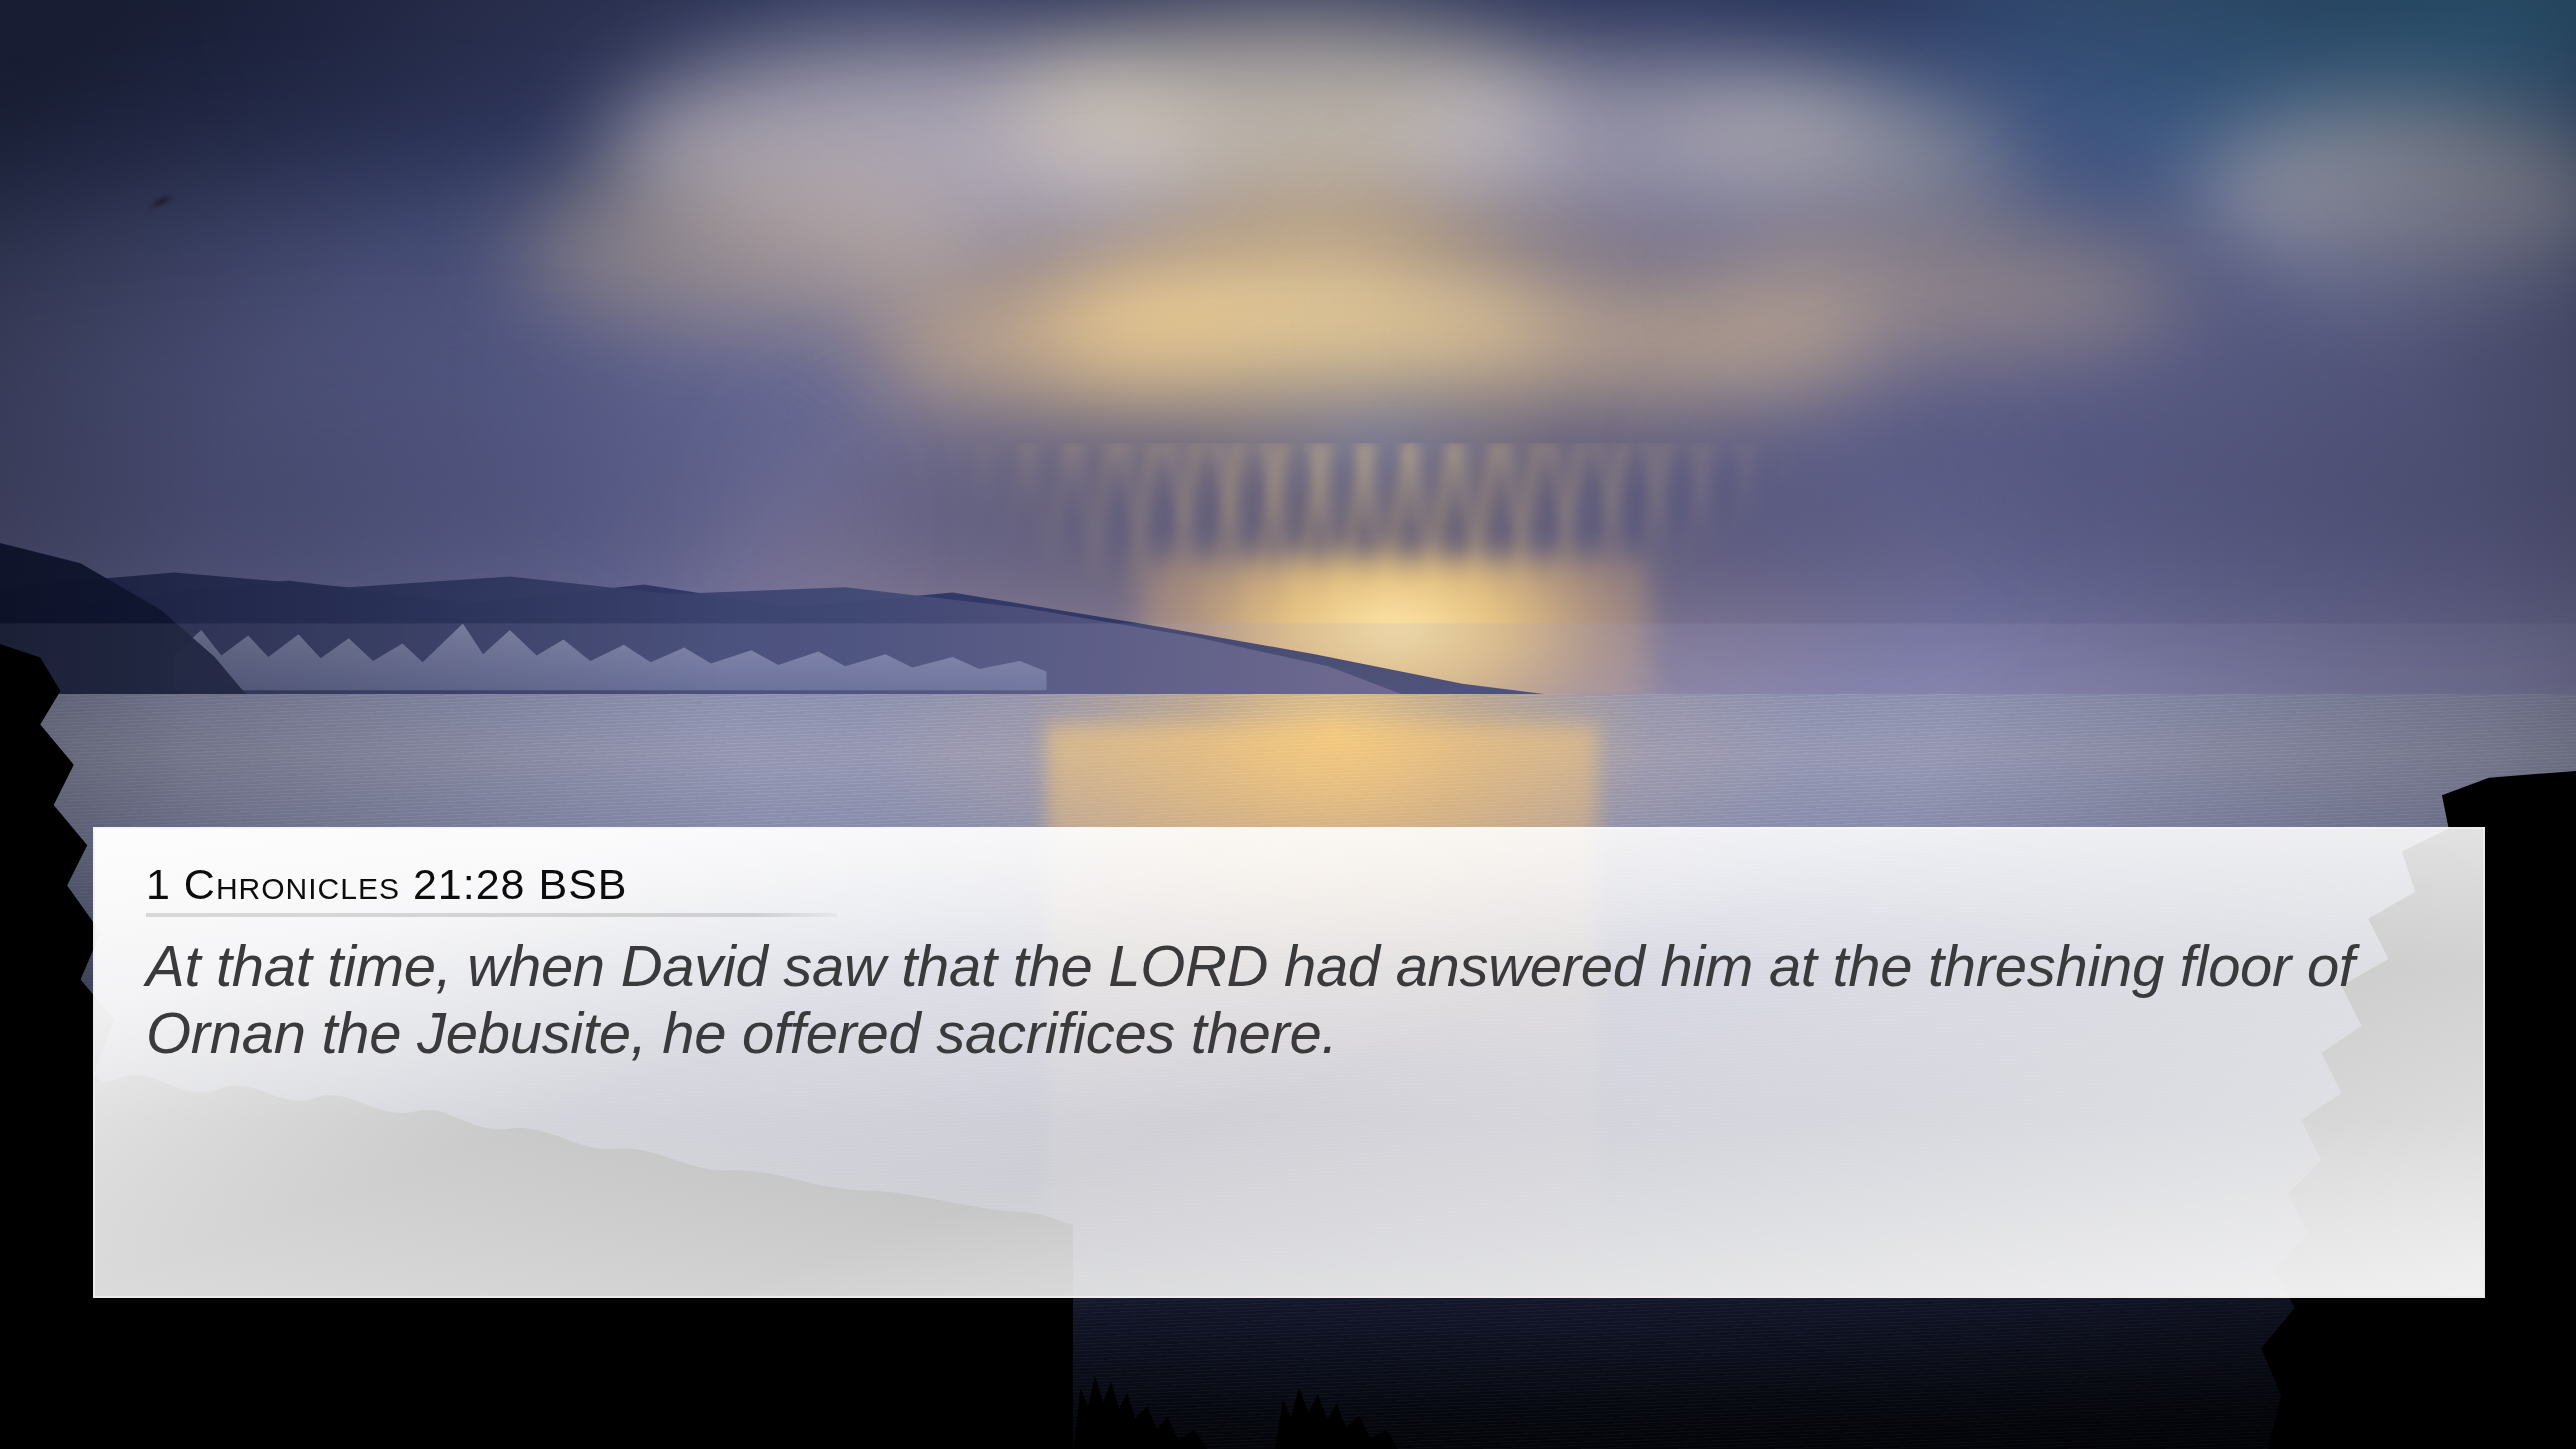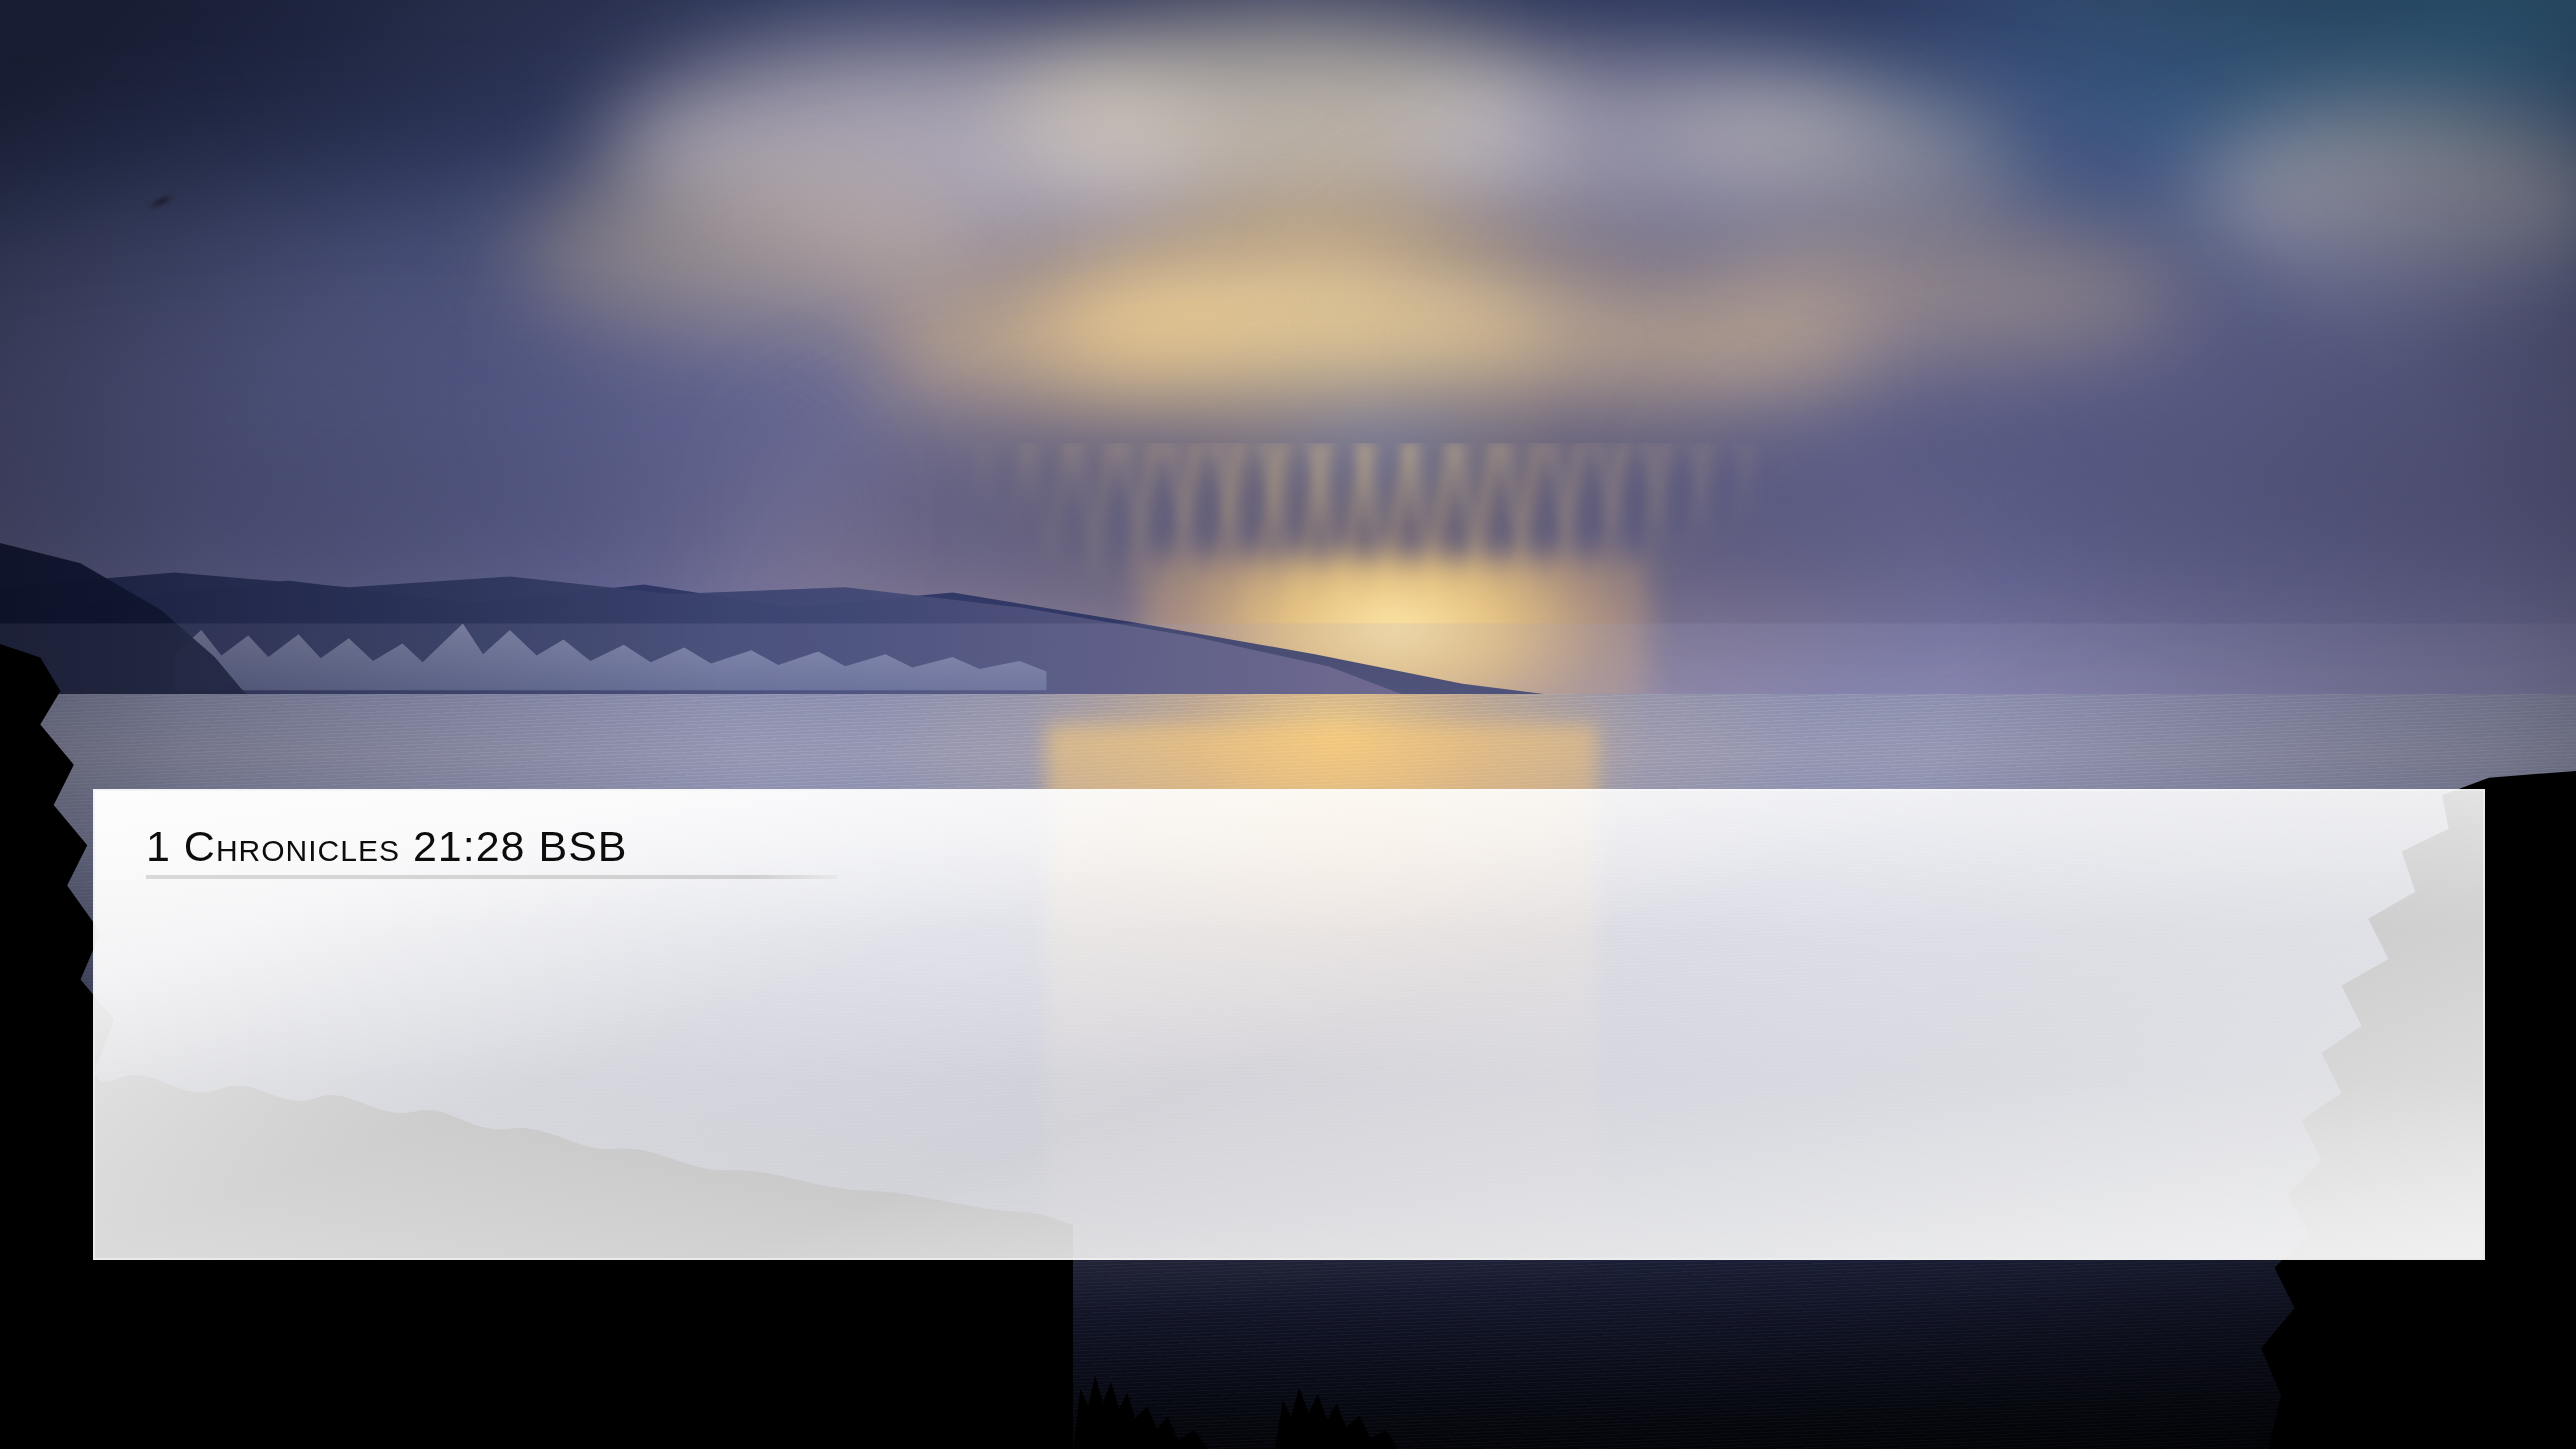--- a/index.html
+++ b/index.html
@@ -89,21 +89,21 @@
   
   .vig {
     position:absolute; inset:0;
     background:radial-gradient(ellipse 1610px 1006px at 52% 46%, rgba(0,0,0,0) 38%, rgba(0,0,0,0.22) 72%, rgba(0,0,0,0.55) 100%);
     pointer-events:none;
   }
 
   
   #verse-card {
     position:absolute;
-    left:93px; top:789px;
+    left:93px; top:827px;
     width:2392px; height:471px;
     border:2.7px solid rgba(255,255,255,0.92);
     overflow:hidden;
   }
   #verse-card .wash {
     position:absolute; inset:0;
     background:
       linear-gradient(160deg, rgba(255,255,255,0.97) 0%, rgba(255,255,255,0.93) 14%, rgba(255,255,255,0.76) 34%, rgba(255,255,255,0.70) 52%, rgba(255,255,255,0.78) 72%, rgba(255,255,255,0.90) 100%),
       linear-gradient(180deg, rgba(255,255,255,0.55) 0%, rgba(255,255,255,0.12) 30%, rgba(255,255,255,0.10) 62%, rgba(255,255,255,0.42) 100%);
   }
@@ -266,18 +266,19 @@
   </div>
 
   <div id="verse-card">
     <div class="wash"></div>
     <div class="content">
 
       <div id="verse-reference">1 Chronicles 21:28 BSB</div>
 
       <div id="reference-underline"></div>
 
+      <div id="verse-text">At that time, when David saw that the LORD had answered him at the threshing floor of Ornan the Jebusite, he offered sacrifices there.</div>
 
     </div>
   </div>
 
 </div>
 
 
 </body></html>

